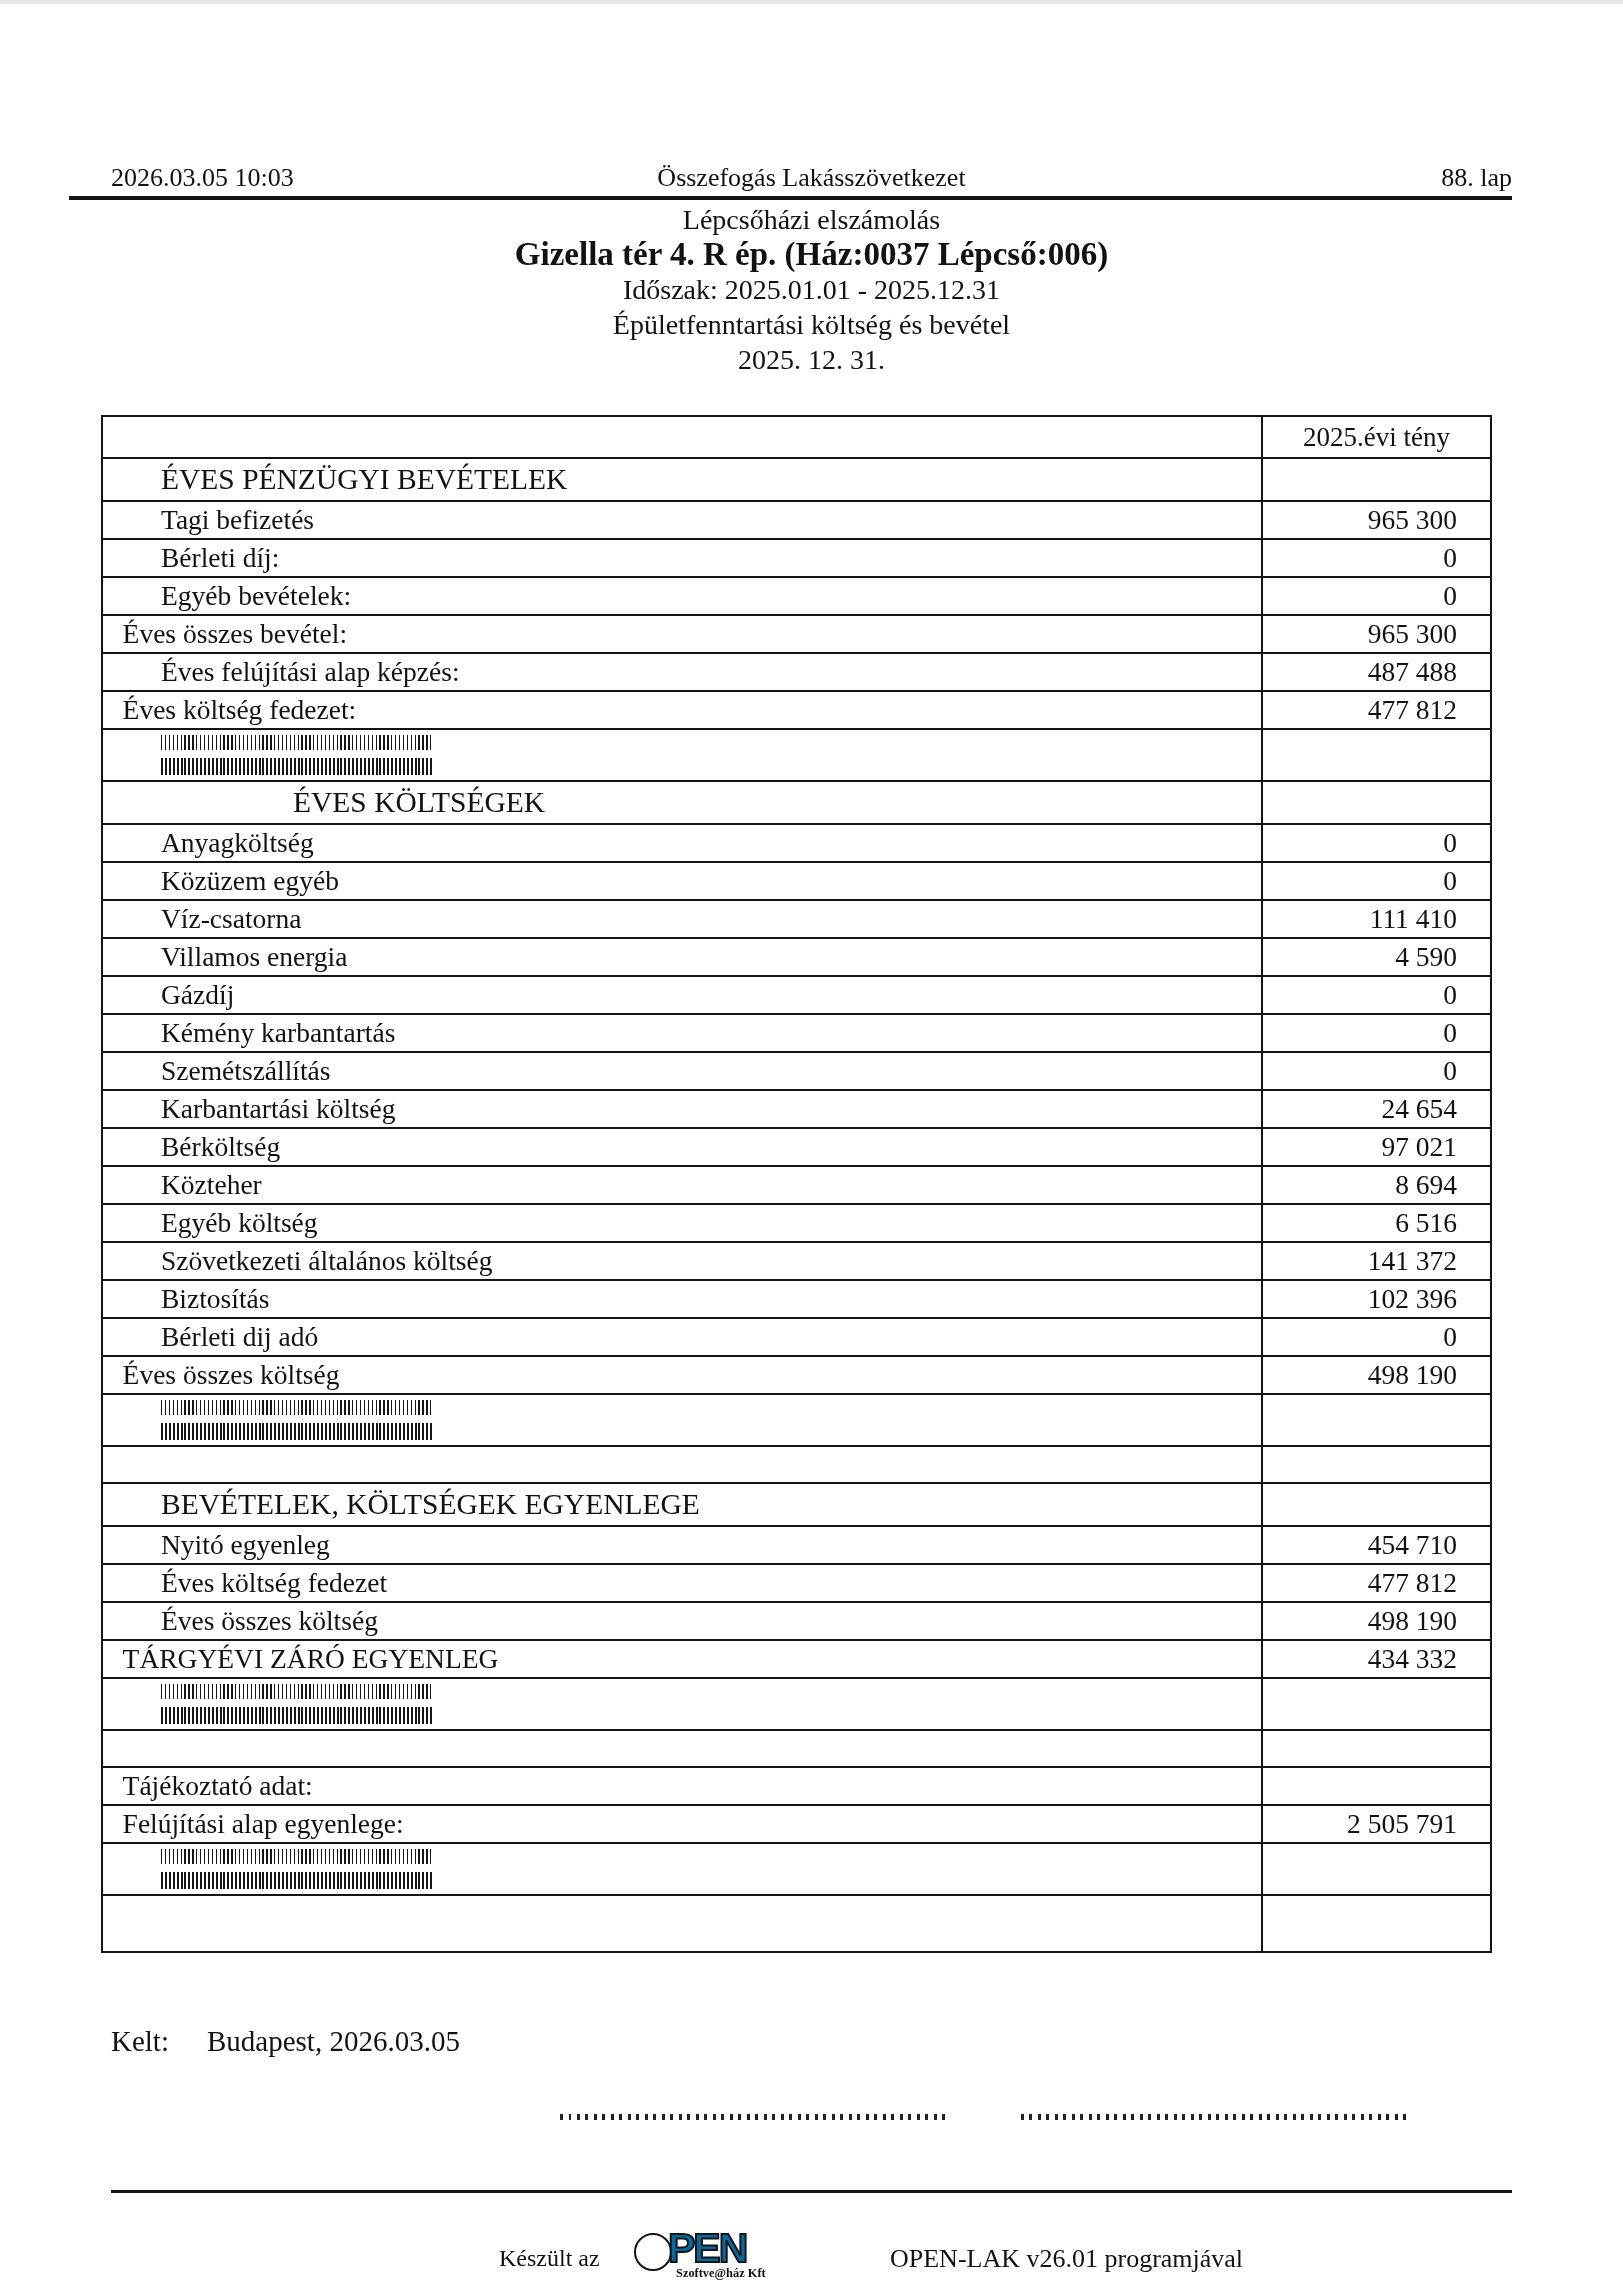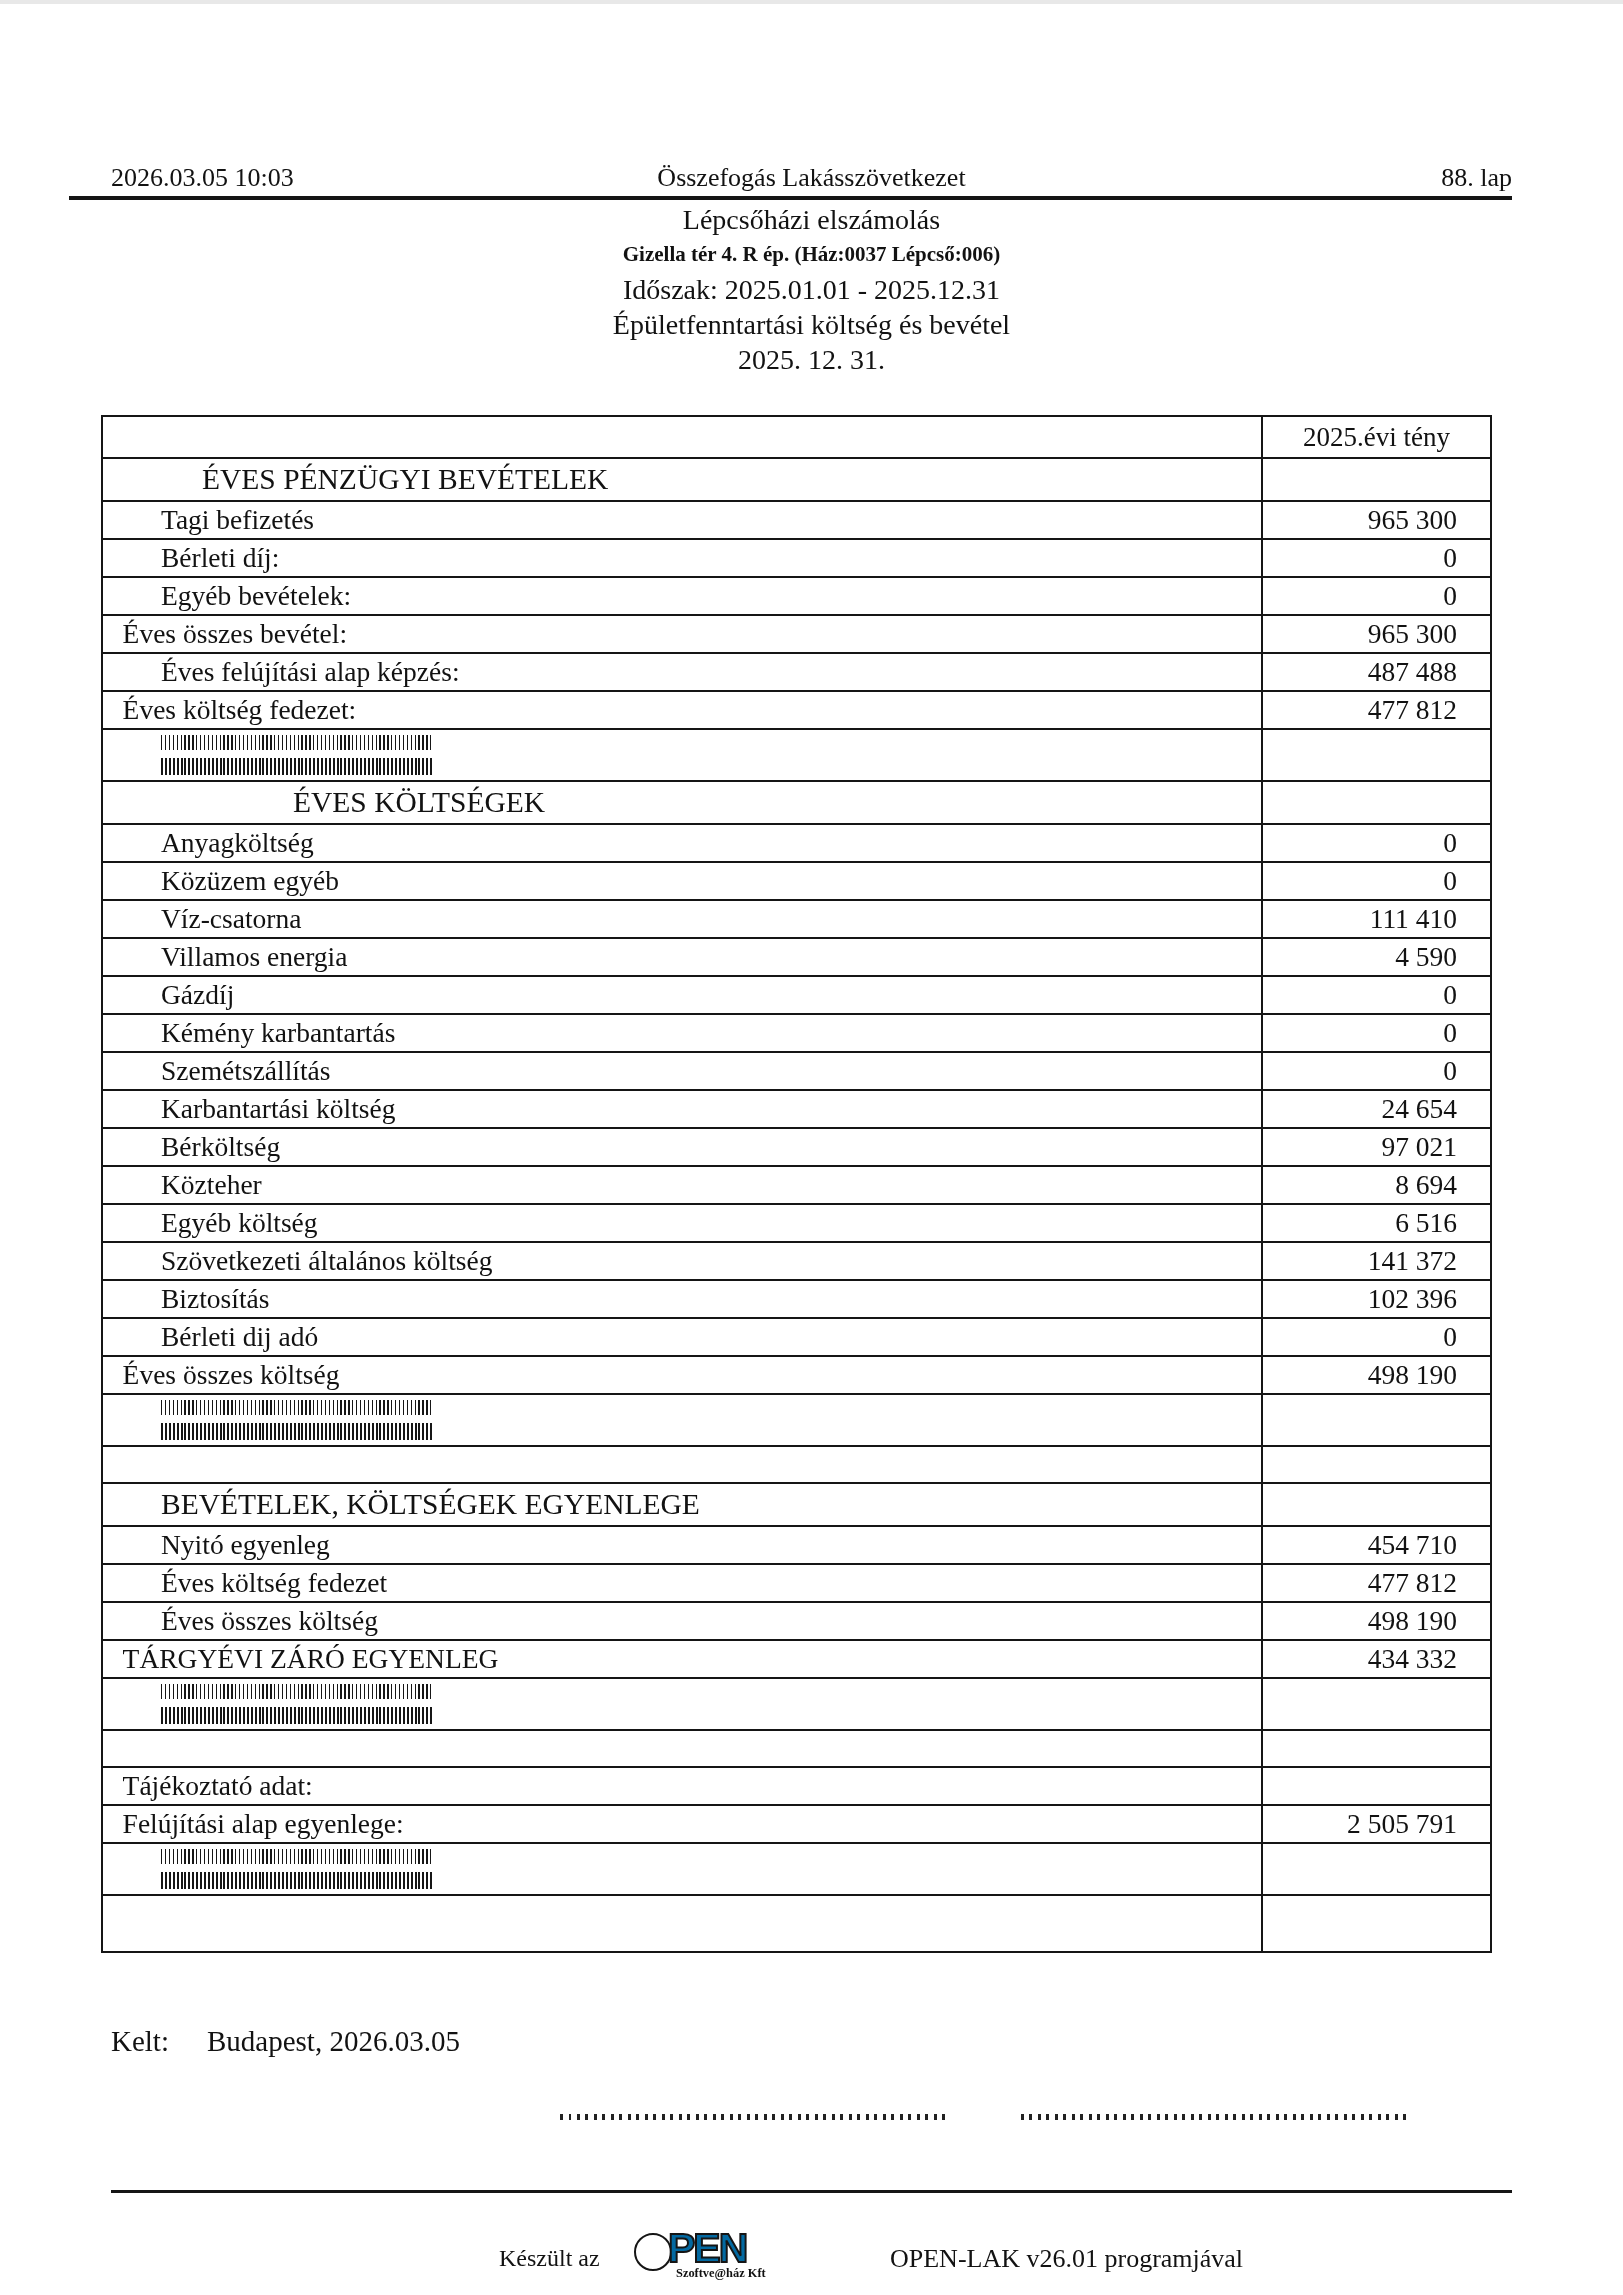--- a/index.html
+++ b/index.html
@@ -23,21 +23,21 @@
   .page-header .center{position:absolute;left:0;right:0;text-align:center;}
   .header-rule{
     position:absolute;top:192px;left:69px;width:1443px;height:3.9px;background:#151515;
   }
 
   
   .title-block{
     position:absolute;top:198px;left:0;width:100%;
     text-align:center;font-size:28px;line-height:35px;
   }
-  .title-block .bold{font-weight:bold;font-size:21px;}
+  .title-block .bold{font-weight:bold;font-size:33px;}
 
   
   .acc-table{
     position:absolute;left:101px;top:411px;width:1391px;
     border:2px solid #151515;border-top-width:2.6px;
     font-size:27.5px;
   }
   .trow{
     display:flex;align-items:stretch;
     border-bottom:2px solid #151515;
@@ -53,21 +53,21 @@
     padding-right:33px;
   }
   .trow.colheader{min-height:42px;}
   .trow.colheader .cell.value{justify-content:center;padding-right:0;font-size:27px;}
   .trow.section{min-height:43px;font-size:29.5px;}
   .trow.blank{min-height:37px;}
   .trow.blank_last{min-height:55px;}
   .trow.barcode{min-height:52px;}
   .lvl0 .cell.label{padding-left:19.6px;}
   .lvl1 .cell.label{padding-left:58px;}
-  .lvl2 .cell.label{padding-left:99px;}
+  .lvl2 .cell.label{padding-left:58px;}
   .lvl3 .cell.label{padding-left:190px;}
 
   .barcode .cell.label{
     flex-direction:column;align-items:flex-start;justify-content:center;
     padding-top:3.9px;padding-bottom:3.9px;
   }
   .stripes{
     width:272px;height:15.7px;
     background:repeating-linear-gradient(90deg,#161616 0 1.3px,transparent 1.3px 3.9px);
   }

